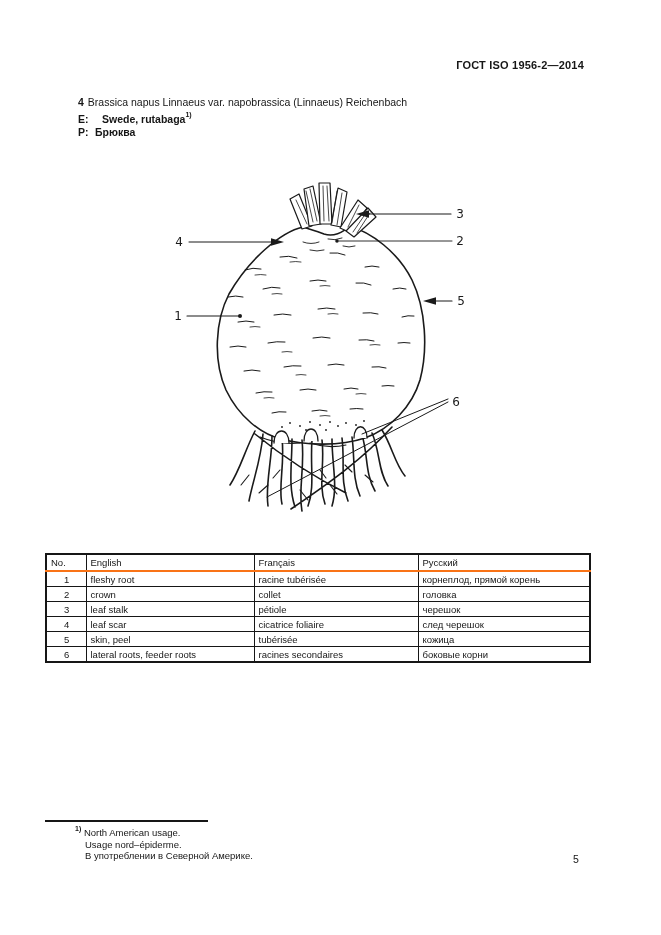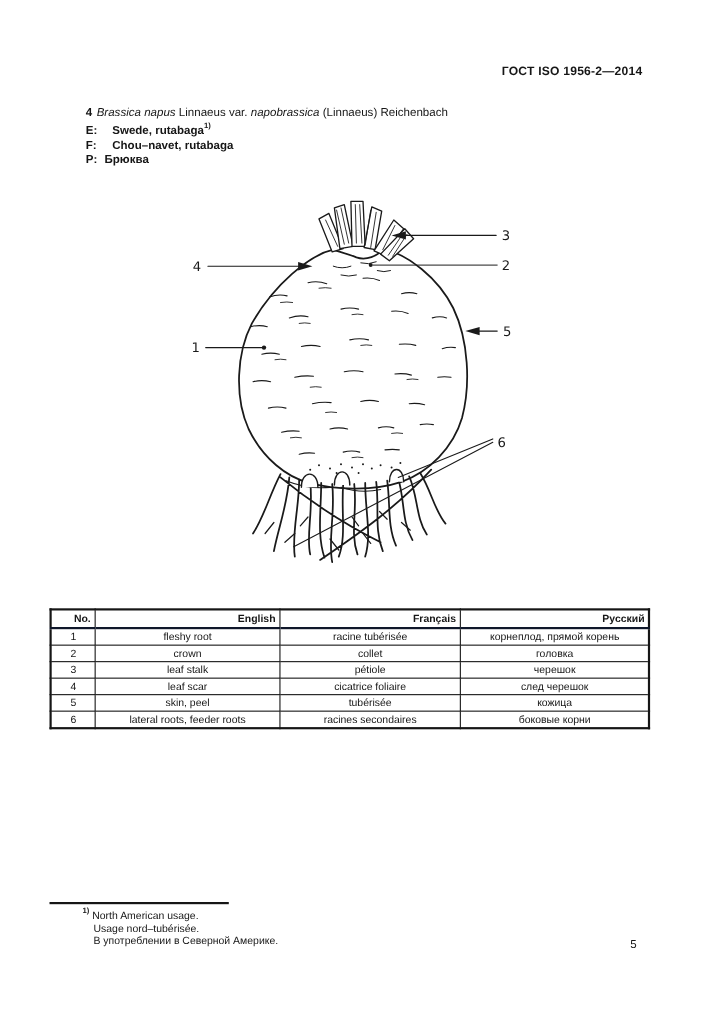--- a/index.html
+++ b/index.html
@@ -9,55 +9,54 @@
     margin:0 auto;
   }
   .doc-header{
     position:absolute;top:59px;right:77px;width:260px;
     font-size:11px;font-weight:bold;text-align:right;letter-spacing:.2px;
   }
   .section{
     position:absolute;left:78px;top:96px;font-size:10.5px;line-height:13px;white-space:nowrap;
   }
   .section .num{font-weight:bold;margin-right:4px;}
-  .section .lat{font-style:italic;}
+  .section .lat{}
   .entry{font-weight:bold;}
   .entry .lbl{display:inline-block;width:24px;}
   .entry .lbl.narrow{width:17px;}
   sup.fn{font-size:7px;position:relative;top:-1px;font-weight:bold;}
   .figure-wrap{position:absolute;left:160px;top:175px;width:330px;height:340px;}
   .figure-wrap svg{display:block;}
   .term-table{
     position:absolute;left:45px;top:553px;width:544px;
     border-collapse:collapse;table-layout:fixed;
     font-size:9.5px;line-height:11px;
   }
   .term-table th,.term-table td{
     border:1px solid #161616;padding:1px 3px 1px 4px;overflow:hidden;white-space:nowrap;
   }
   .term-table{border:2px solid #161616;}
-  .term-table th{font-weight:bold;text-align:right;height:13px;border-bottom:2px solid #0f172a;}
-  .term-table td{height:12px;text-align:center;}
+  .term-table th{font-weight:normal;text-align:left;height:13px;border-bottom:2px solid #f97316;}
+  .term-table td{height:12px;text-align:left;}
   .term-table td.c-num{text-align:center;}
   .footnote-rule{position:absolute;left:45px;top:820px;width:163px;height:2px;background:#161616;}
   .footnote{position:absolute;left:75px;top:824px;font-size:9.5px;line-height:11.5px;}
   .footnote .cont{padding-left:10px;}
   .page-number{position:absolute;left:573px;top:853px;font-size:10.5px;}
 </style>
 </head>
 <body>
 
 <div class="page">
 
   <div class="doc-header">ГОСТ ISO 1956-2—2014</div>
 
   <div class="section">
     <div><span class="num">4</span><span class="lat">Brassica napus</span><span> Linnaeus var. </span><span class="lat">napobrassica</span><span> (Linnaeus) Reichenbach</span></div>
     <div class="entry"><span class="lbl">E:</span><span>Swede, rutabaga</span><sup class="fn">1)</sup></div>
-    <div class="entry"><span class="lbl">F:</span><span>Chou–navet, rutabaga</span></div>
     <div class="entry"><span class="lbl narrow">P:</span><span>Брюква</span></div>
   </div>
 
   <div class="figure-wrap">
     <svg width="330" height="340" viewBox="0 0 330 340" xmlns="http://www.w3.org/2000/svg" fill="none" stroke="#1a1a1a" stroke-linecap="round" stroke-linejoin="round">
 
       <path fill="#ffffff" stroke-width="1.6" d="M143,52 C121,57 89,84 69,119 C55,146 53,186 66,215 C79,242 101,259 121,264 C146,271 181,271 205,263 C230,254 252,232 260,205 C268,175 266,134 252,105 C238,77 211,57 189,51 C183,58 173,62 164,59 C157,56 149,54 143,52 Z"></path>
 
       <g fill="#ffffff" stroke-width="1.2">
         <path d="M142,54 L130,24 L139,19 L152,51 Z"></path>
@@ -203,19 +202,19 @@
         <td>lateral roots, feeder roots</td>
         <td>racines secondaires</td>
         <td>боковые корни</td>
       </tr>
     </tbody>
   </table>
 
   <div class="footnote-rule"></div>
   <div class="footnote">
     <div><sup class="fn">1)</sup> <span>North American usage.</span></div>
-    <div class="cont">Usage nord–tubérisée.</div>
+    <div class="cont">Usage nord–épiderme.</div>
     <div class="cont">В употреблении в Северной Америке.</div>
   </div>
 
   <div class="page-number">5</div>
 
 </div>
 
 </body></html>

